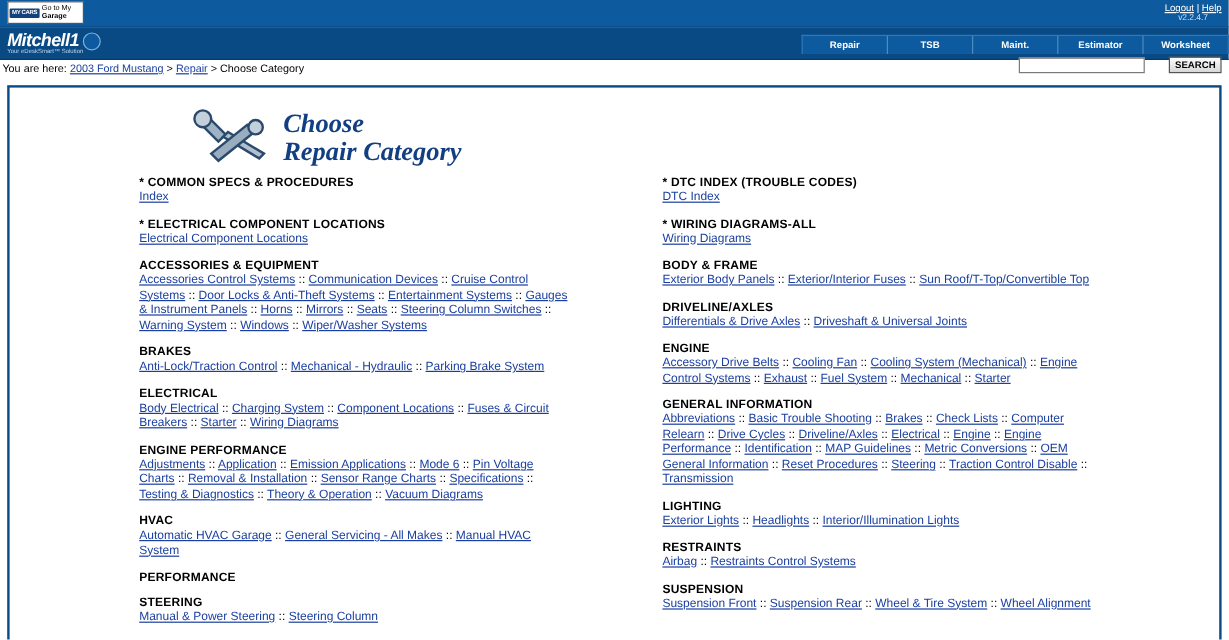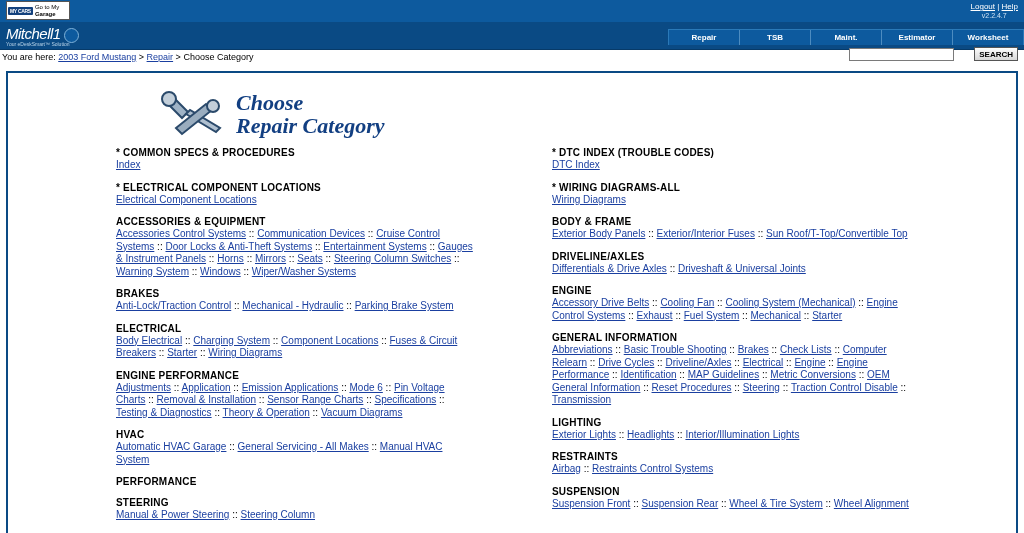--- a/index.html
+++ b/index.html
@@ -34,21 +34,21 @@
   .top-right a{color:#ffffff;text-decoration:underline;font-size:8px;}
   .ver{font-size:7px;color:#cfe2f3;display:block;margin-top:1px;}
 
   .brandbar{
     height:26px;background:#0a4a84;position:relative;
     border-bottom:1px solid #073a68;
   }
   .mitchell{
     position:absolute;left:6px;top:2px;color:#fff;
   }
-  .mitchell .m1{font-size:15px;font-weight:normal;font-style:italic;letter-spacing:-0.5px;}
+  .mitchell .m1{font-size:15px;font-weight:bold;font-style:italic;letter-spacing:-0.5px;}
   .mitchell .m1 span.one{color:#ffffff;}
   .mitchell .sub{font-size:5px;color:#bcd6ea;display:block;margin-top:-2px;}
   .circle{
     display:inline-block;width:13px;height:13px;border-radius:50%;
     background:#0d5a9e;border:1px solid #7fb2d9;vertical-align:middle;margin-left:3px;
   }
   .navtabs{
     position:absolute;right:0;top:6px;display:flex;align-items:flex-end;
   }
   .navtabs .tab{

